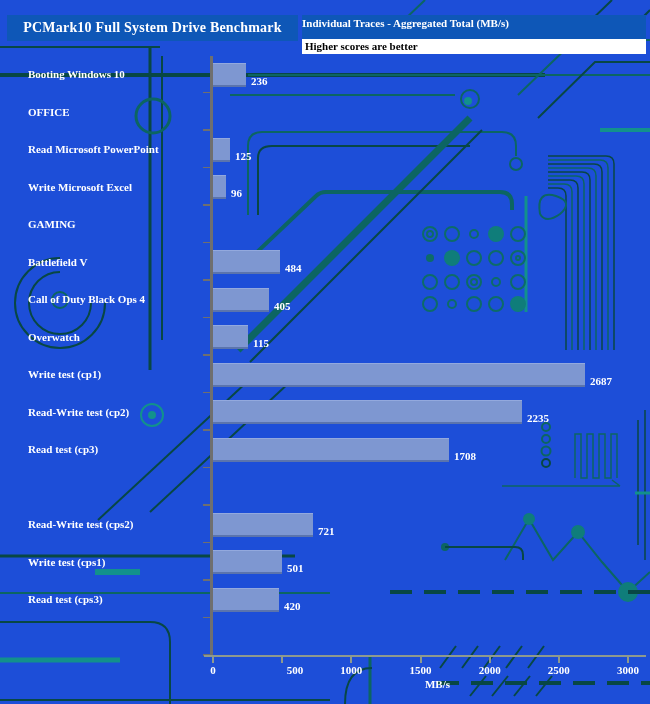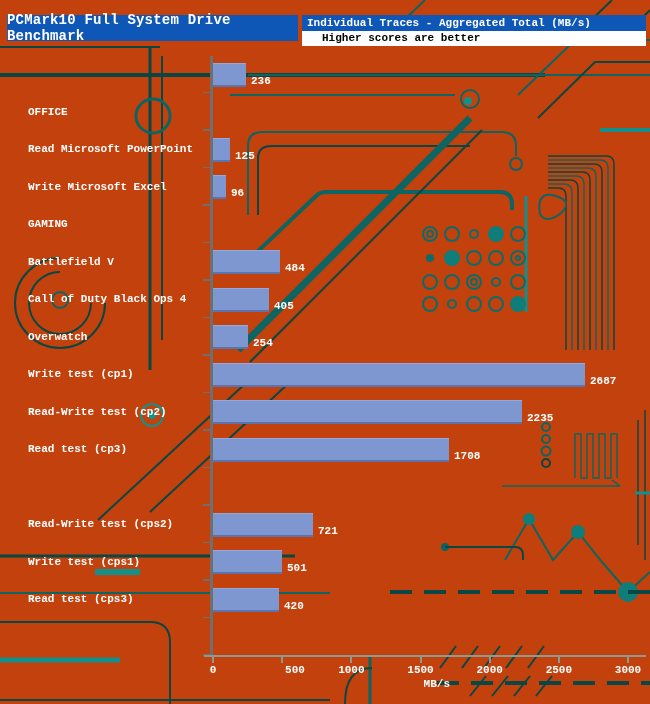--- a/index.html
+++ b/index.html
@@ -1,26 +1,26 @@
 <!DOCTYPE html>
 <html><head>
 <meta charset="utf-8">
 <style>
   html,body{margin:0;padding:0;background:#040404;}
-  .screen{position:relative;width:650px;height:704px;background:#c2410c;overflow:hidden;
-          font-family:Liberation Mono, monospace;}
+  .screen{position:relative;width:650px;height:704px;background:#1d4ed8;overflow:hidden;
+          font-family:Liberation Serif, serif;}
   svg.circuit{position:absolute;left:0;top:0;z-index:0;}
   .ui{position:absolute;left:0;top:0;width:650px;height:704px;z-index:1;}
 
   .title-banner{position:absolute;left:7px;top:15px;width:291px;height:26px;
     display:flex;align-items:center;justify-content:center;
     color:#fff;font-size:14px;font-weight:bold;letter-spacing:0.2px;}
   .legend{position:absolute;left:302px;top:15px;width:344px;}
-  .legend-title{height:16px;line-height:16px;color:#fff;font-size:11px;font-weight:bold;padding-left:5px;}
-  .legend-note{height:15px;line-height:15px;background:#fff;color:#000;font-size:11px;font-weight:bold;padding-left:20px;}
+  .legend-title{height:24px;line-height:16px;color:#fff;font-size:11px;font-weight:bold;}
+  .legend-note{height:15px;line-height:15px;background:#fff;color:#000;font-size:11px;font-weight:bold;padding-left:3px;}
 
   .plot{position:absolute;left:0;top:56px;width:650px;height:600px;}
   .row{position:relative;height:37.5px;}
   .row-label{position:absolute;left:28px;top:0;height:37.5px;line-height:37.5px;
     color:#fff;font-size:11px;font-weight:bold;white-space:nowrap;}
   .bar-group{position:absolute;left:213px;top:6.5px;height:24px;display:flex;align-items:flex-end;}
   .bar{height:24px;border-top:1px solid #93a9de;border-bottom:2px solid #5b74ad;box-sizing:border-box;}
   .bar-value{margin-left:5px;color:#fff;font-size:11px;font-weight:bold;white-space:nowrap;}
 
   .y-axis-line{position:absolute;left:210px;top:56px;width:3px;height:601px;background:#6f6f6f;}
@@ -178,20 +178,21 @@
     <span class="x-tick-label" style="left: 265px;">500</span>
     <span class="x-tick-label" style="left: 321.333px;">1000</span>
     <span class="x-tick-label" style="left: 390.5px;">1500</span>
     <span class="x-tick-label" style="left: 459.667px;">2000</span>
     <span class="x-tick-label" style="left: 528.833px;">2500</span>
     <span class="x-tick-label" style="left: 598px;">3000</span>
     <div class="x-axis-title">MB/s</div>
 
     <div class="plot">
       <div class="row">
+        <span class="row-label">Booting Windows 10</span>
         <div class="bar-group">
           <div class="bar" style="width: 33px; background: rgb(126, 151, 209);"></div>
           <span class="bar-value">236</span>
         </div>
       </div>
       <div class="row">
         <span class="row-label">OFFICE</span>
       </div>
       <div class="row">
         <span class="row-label">Read Microsoft PowerPoint</span>
@@ -221,21 +222,21 @@
         <span class="row-label">Call of Duty Black Ops 4</span>
         <div class="bar-group">
           <div class="bar" style="width: 56px; background: rgb(126, 151, 209);"></div>
           <span class="bar-value">405</span>
         </div>
       </div>
       <div class="row">
         <span class="row-label">Overwatch</span>
         <div class="bar-group">
           <div class="bar" style="width: 35px; background: rgb(126, 151, 209);"></div>
-          <span class="bar-value">254</span>
+          <span class="bar-value">115</span>
         </div>
       </div>
       <div class="row">
         <span class="row-label">Write test (cp1)</span>
         <div class="bar-group">
           <div class="bar" style="width: 372px; background: rgb(126, 151, 209);"></div>
           <span class="bar-value">2687</span>
         </div>
       </div>
       <div class="row">

